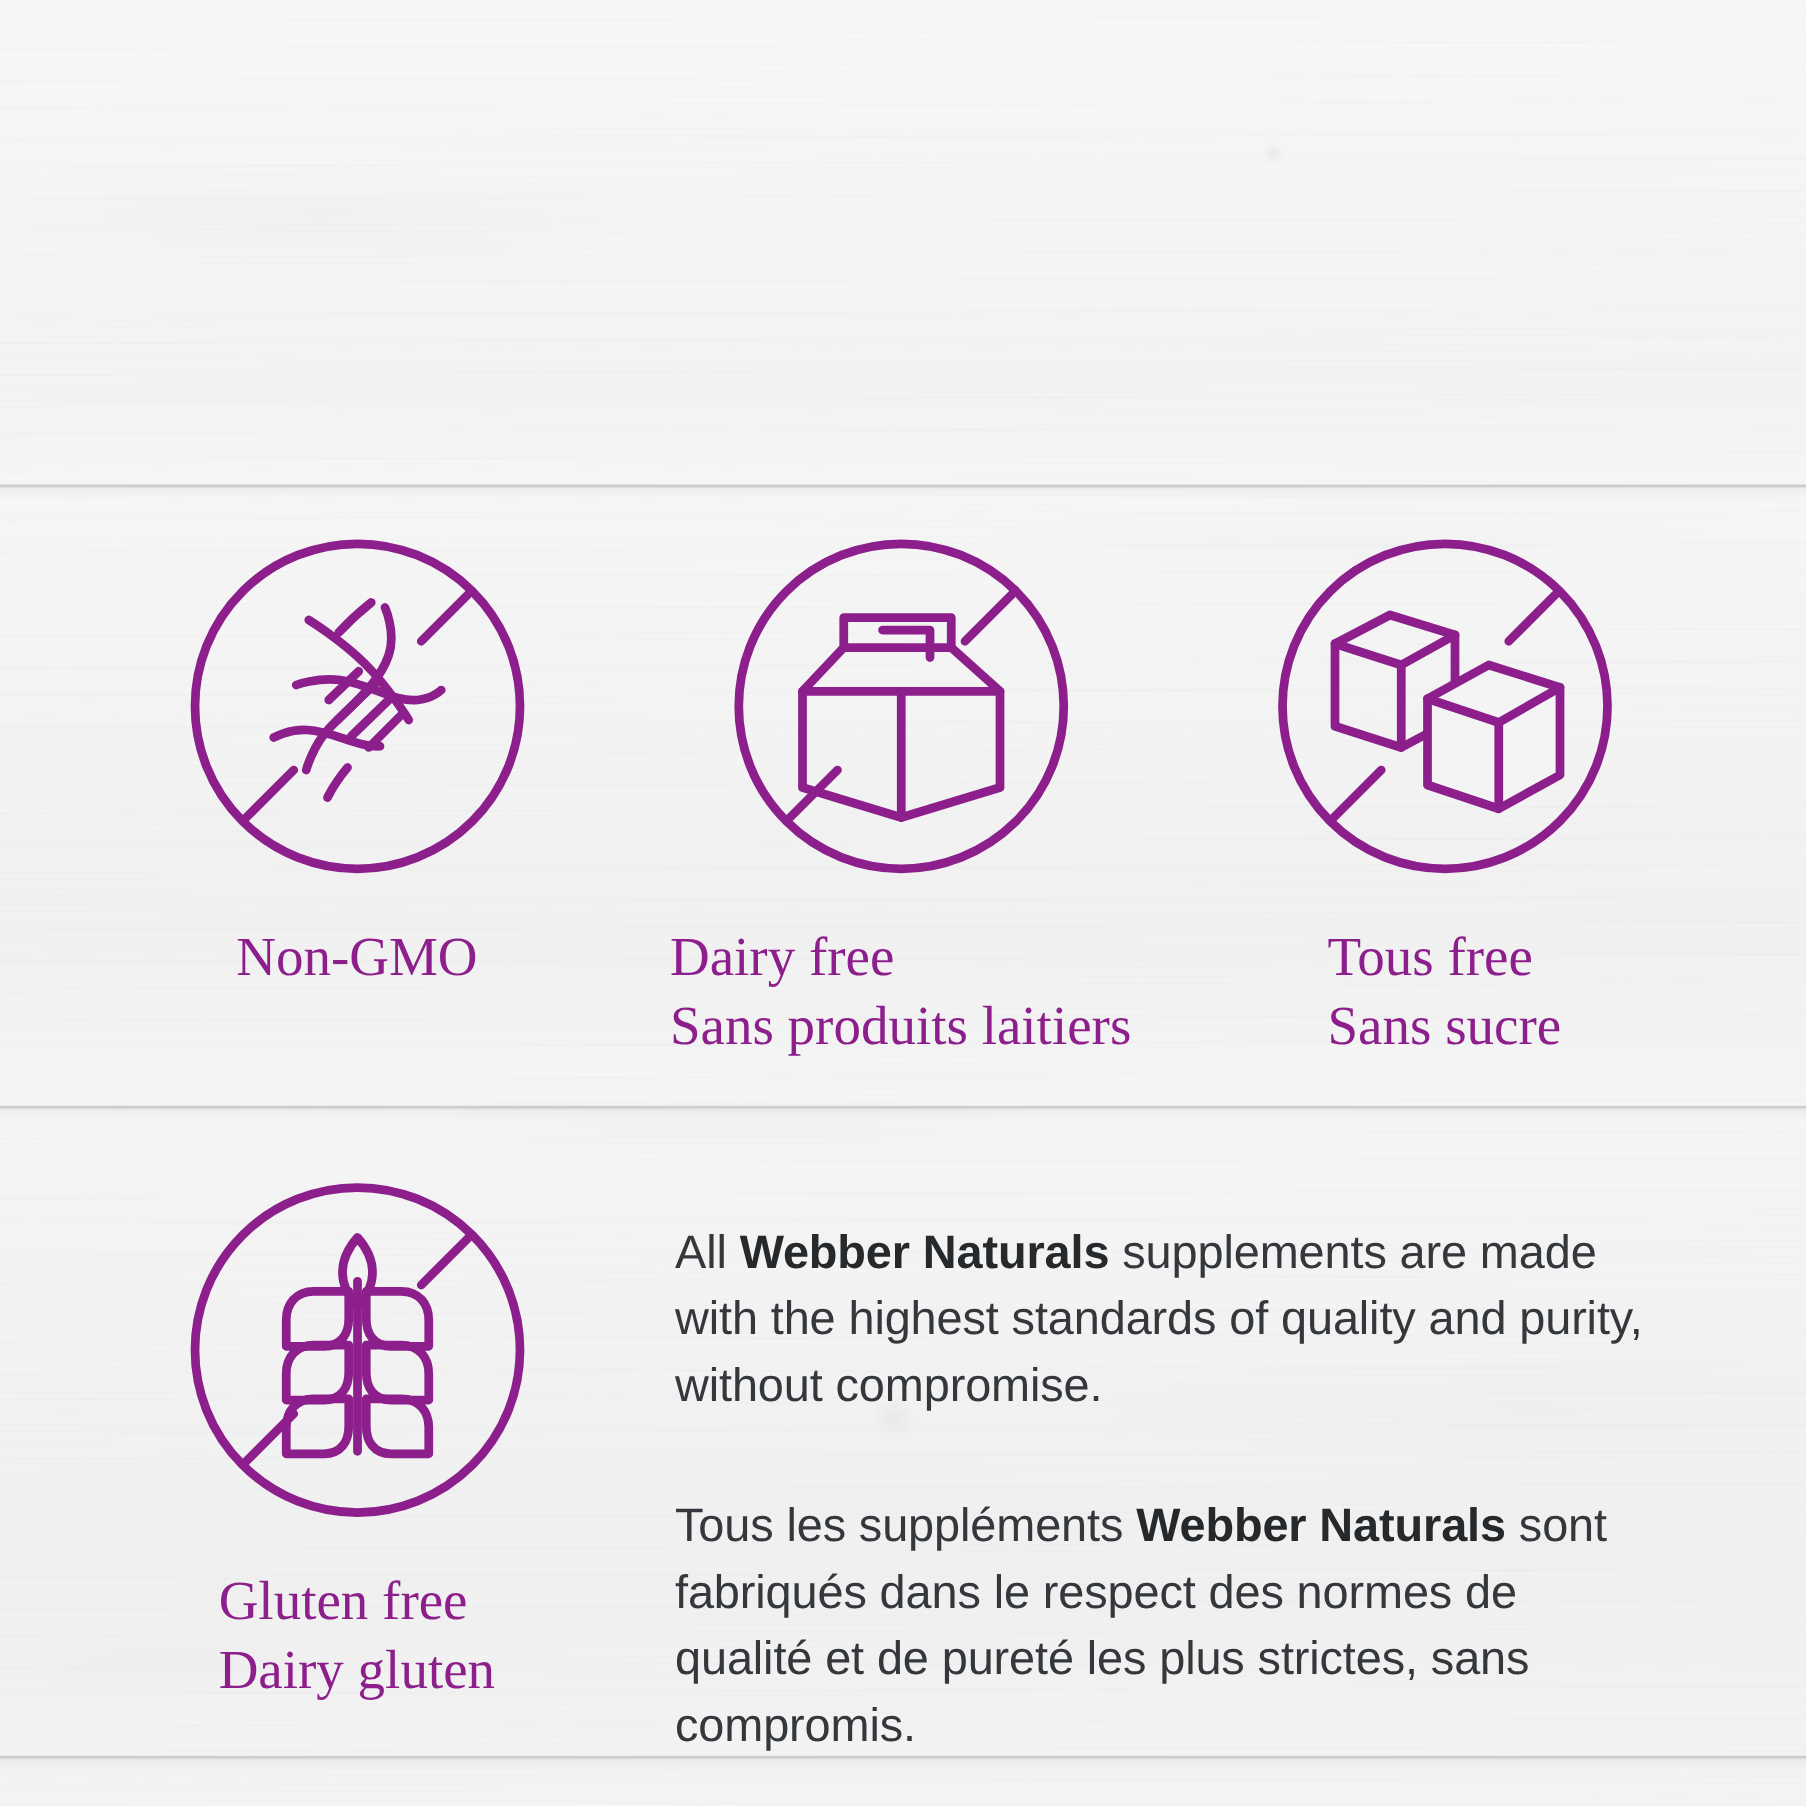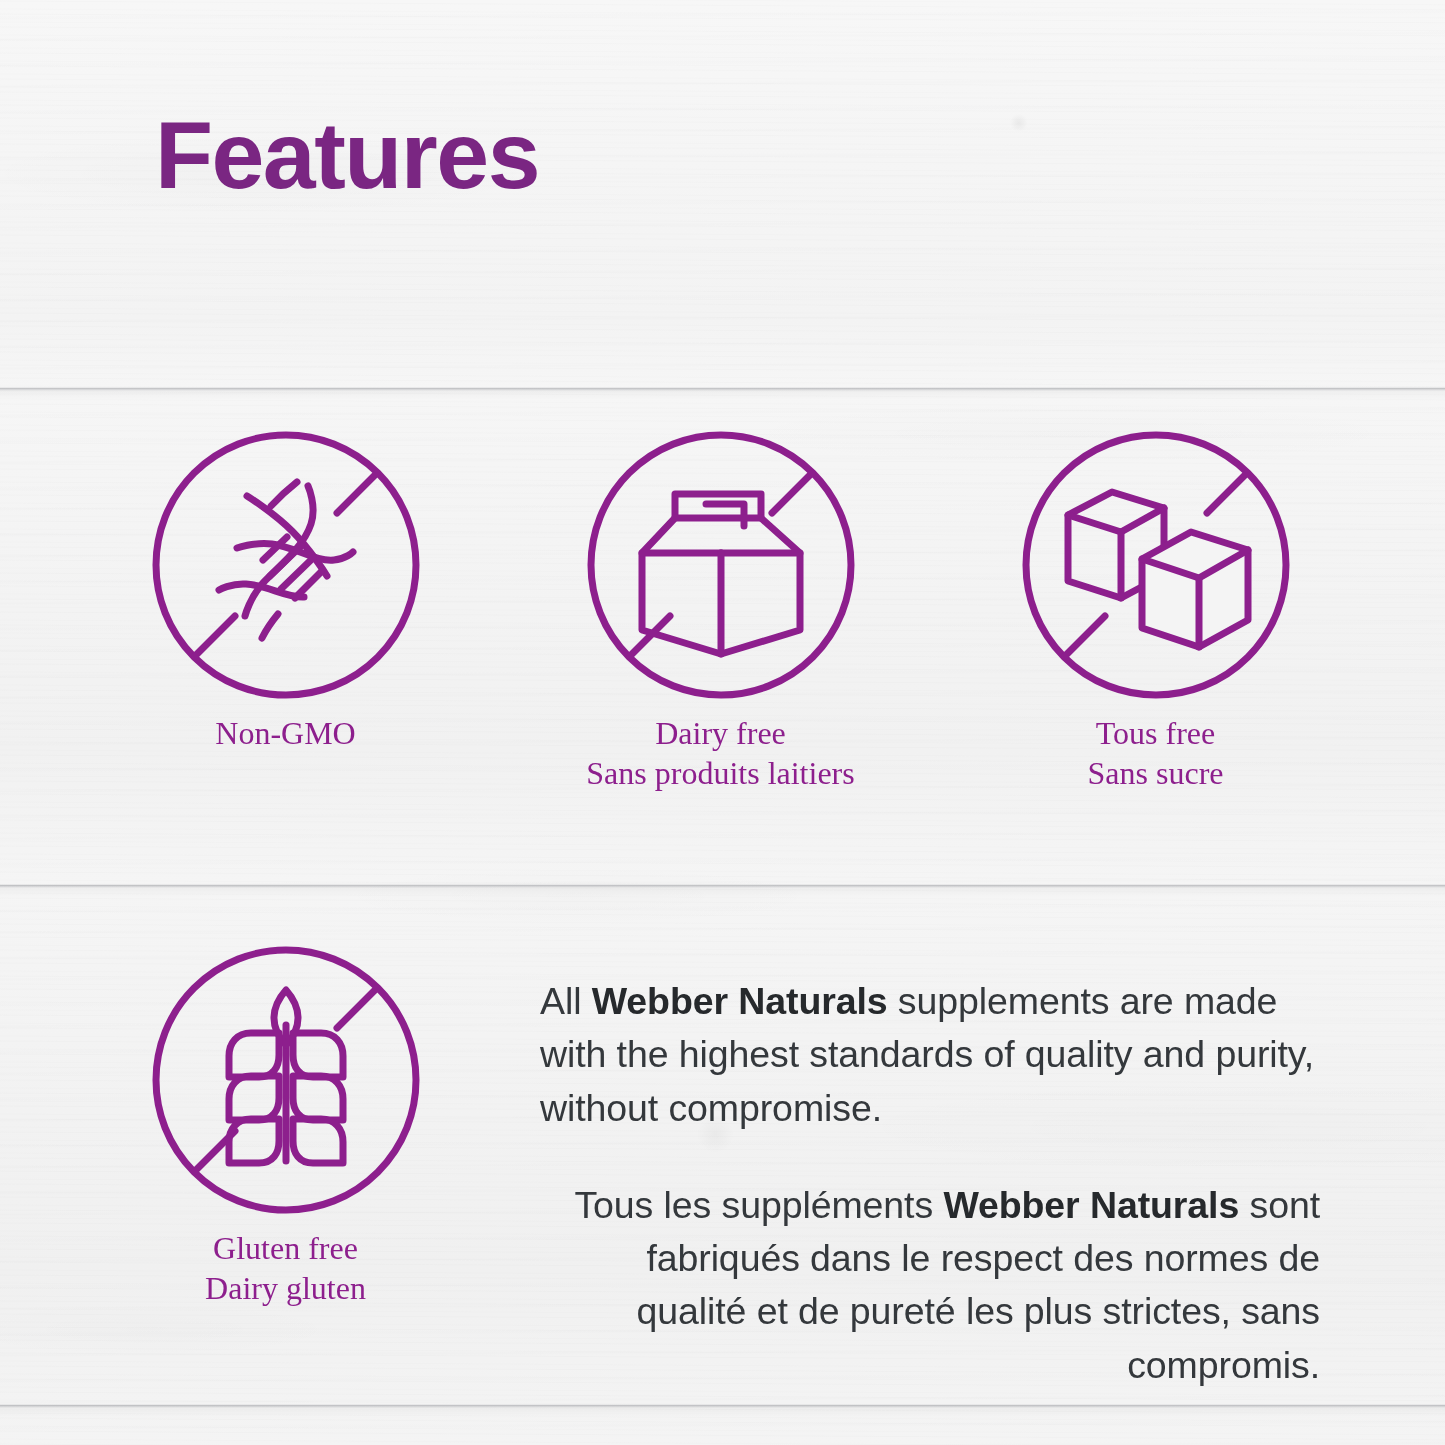--- a/index.html
+++ b/index.html
@@ -139,61 +139,60 @@
   .row-top .feature:nth-child(3) { margin-left: 0px; }
   .row-bottom .feature { margin-left: 68px; }
 
   .icon-wrap {
     width: 290px;
     height: 290px;
   }
   .icon-wrap svg { display: block; width: 290px; height: 290px; }
 
   .caption {
-    margin-top: 4px;
-    text-align: center;
+    margin-top: 29px;
+    text-align: left;
     color: #8D1F8D;
     font-family: "Liberation Serif", "DejaVu Serif", serif;
-    font-size: 32px;
+    font-size: 44px;
     line-height: 1.24;
     white-space: nowrap;
   }
   .caption .fr { display: block; }
 
   
   .copy {
     position: absolute;
     left: 540px;
     top: 975px;
     width: 780px;
     color: #34383c;
     font-family: "Liberation Sans", sans-serif;
     font-size: 37.5px;
     line-height: 1.42;
     letter-spacing: -0.1px;
   }
   .copy p { margin: 0; }
-  .copy p + p { margin-top: 44px; text-align: right; }
+  .copy p + p { margin-top: 59px; }
   .copy b { font-weight: bold; color: #26292c; }
 </style>
 </head>
 <body>
 
 <div id="page">
 
   <div class="grain grain-a"></div>
   <div class="grain grain-b"></div>
   <div class="grain grain-c"></div>
 
   <div class="seam seam-1"></div>
   <div class="seam seam-2"></div>
   <div class="seam seam-3"></div>
 
   <div class="header">
-    <div class="title-line">Features</div>
   </div>
 
   <div class="features-row row-top">
 
     <div class="feature">
       <div class="icon-wrap">
         <svg viewBox="0 0 290 290" xmlns="http://www.w3.org/2000/svg" fill="none" stroke="#8D1F8D" stroke-width="7" stroke-linecap="round" stroke-linejoin="round">
           <circle cx="145" cy="145" r="130"></circle>
 
           <line x1="236" y1="53" x2="196" y2="93"></line>

